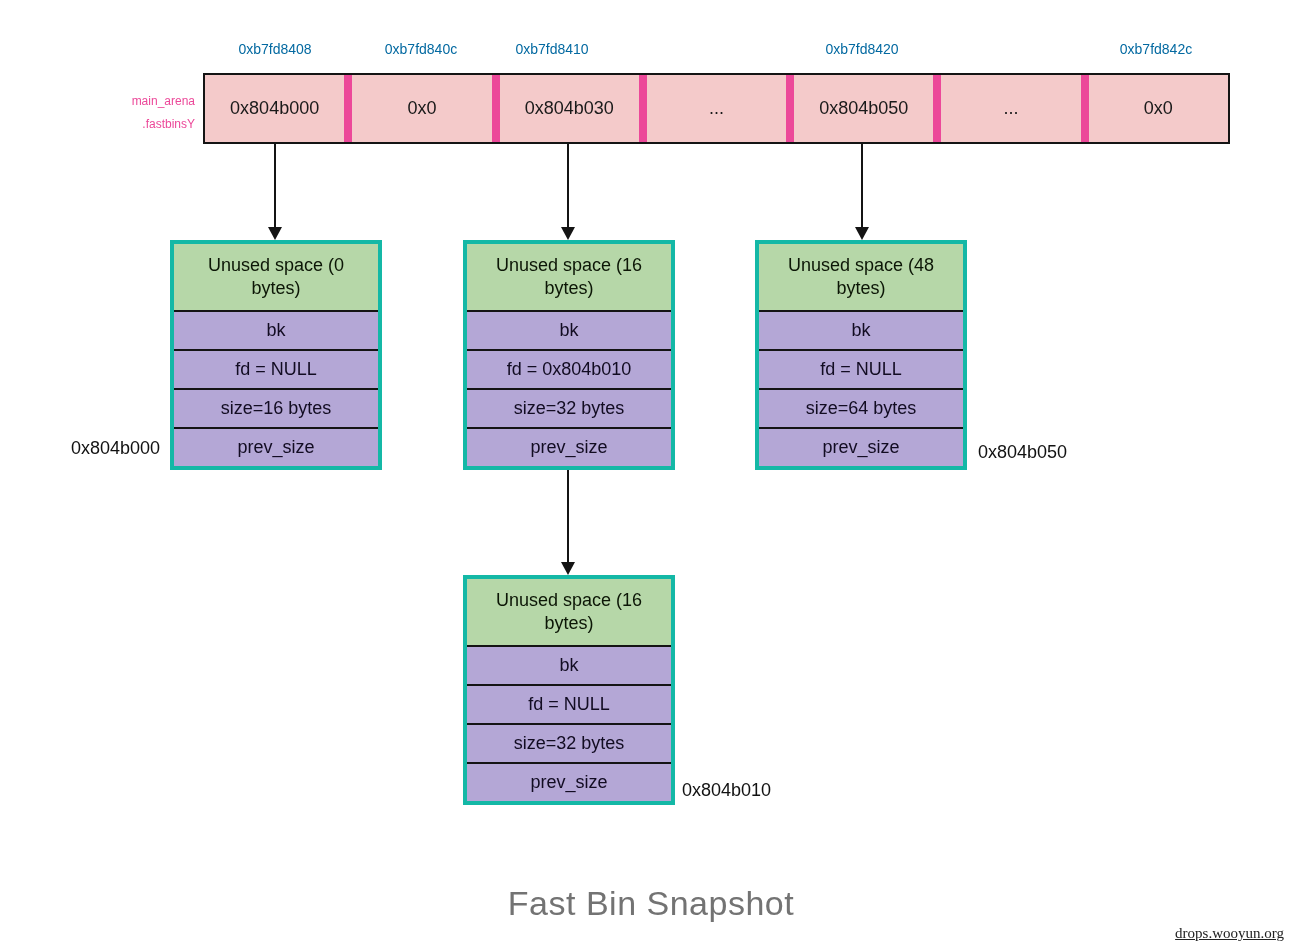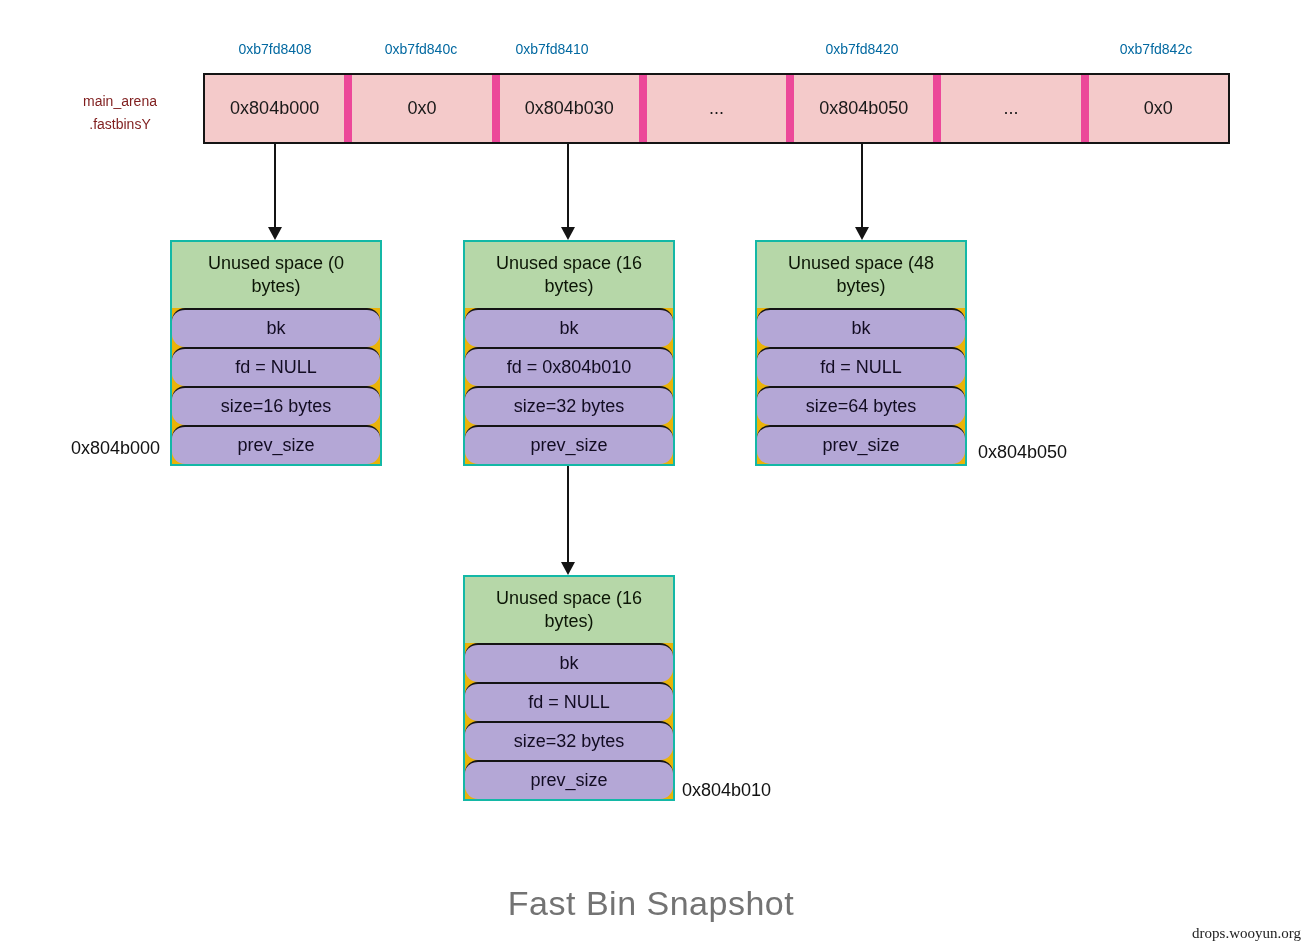--- a/index.html
+++ b/index.html
@@ -3,21 +3,21 @@
 <meta charset="utf-8">
 <style>
   * { margin:0; padding:0; box-sizing:border-box; }
   html,body { width:1302px; height:946px; background:#ffffff; overflow:hidden; }
   body { font-family:"Liberation Sans","DejaVu Sans",sans-serif; color:#111; }
   .canvas { position:relative; width:1302px; height:946px; background:#fff; }
 
   
   .arena-label {
     position:absolute; left:45px; top:90px; width:150px;
-    text-align:center; font-size:14px; line-height:23px; color:#7f1d1d;
+    text-align:right; font-size:12px; line-height:23px; color:#ec4899;
   }
   .addr {
     position:absolute; top:41px; transform:translateX(-50%);
     font-size:14px; white-space:nowrap; color:#0369a1;
   }
   .fastbin-array {
     position:absolute; left:203px; top:73px; width:1027px; height:71px;
     display:flex; border:2px solid #141414; background:var(--cell_pink,#f4caca);
   }
   .acell {
@@ -29,43 +29,43 @@
   
   .arrow-line { position:absolute; width:2px; background:#141414; }
   .arrow-head {
     position:absolute; width:0; height:0;
     border-left:7px solid transparent; border-right:7px solid transparent;
     border-top:13px solid #141414;
   }
 
   
   .chunk {
-    position:absolute; width:212px; border:2px solid #14b8a6; background:#eab308;
+    position:absolute; width:212px; border:4px solid #14b8a6; background:#a21caf;
   }
   .chunk-header {
     height:66px; background:var(--header_green,#b6d7a8);
     display:flex; align-items:center; justify-content:center; text-align:center;
     font-size:18px; line-height:23px; padding:0 18px; color:#0c1606;
   }
   .chunk-row {
     height:39px; border-top:2px solid #141414; background:var(--row_purple,#b4a7d6);
     display:flex; align-items:center; justify-content:center;
-    font-size:18px; color:#120c22;border-radius:13px;
+    font-size:18px; color:#120c22;
   }
 
   .side-label { position:absolute; font-size:18px; white-space:nowrap; color:#111; }
   .side-label.right-align { text-align:right; }
 
   .title {
     position:absolute; left:0; top:884px; width:1302px; text-align:center;
     font-size:34px; color:#737373; letter-spacing:0.5px;
   }
   .watermark {
-    position:absolute; right:1px; top:925px;
-    font-family:"Liberation Serif","DejaVu Serif",serif; font-size:15px; color:#222;
+    position:absolute; right:18px; top:925px;
+    font-family:"Liberation Serif","DejaVu Serif",serif; font-size:15px; color:#222;text-decoration:underline;
   }
 </style>
 </head>
 <body>
 
 <div class="canvas">
 
   <div class="arena-label">
     <div>main_arena</div>
     <div>.fastbinsY</div>

